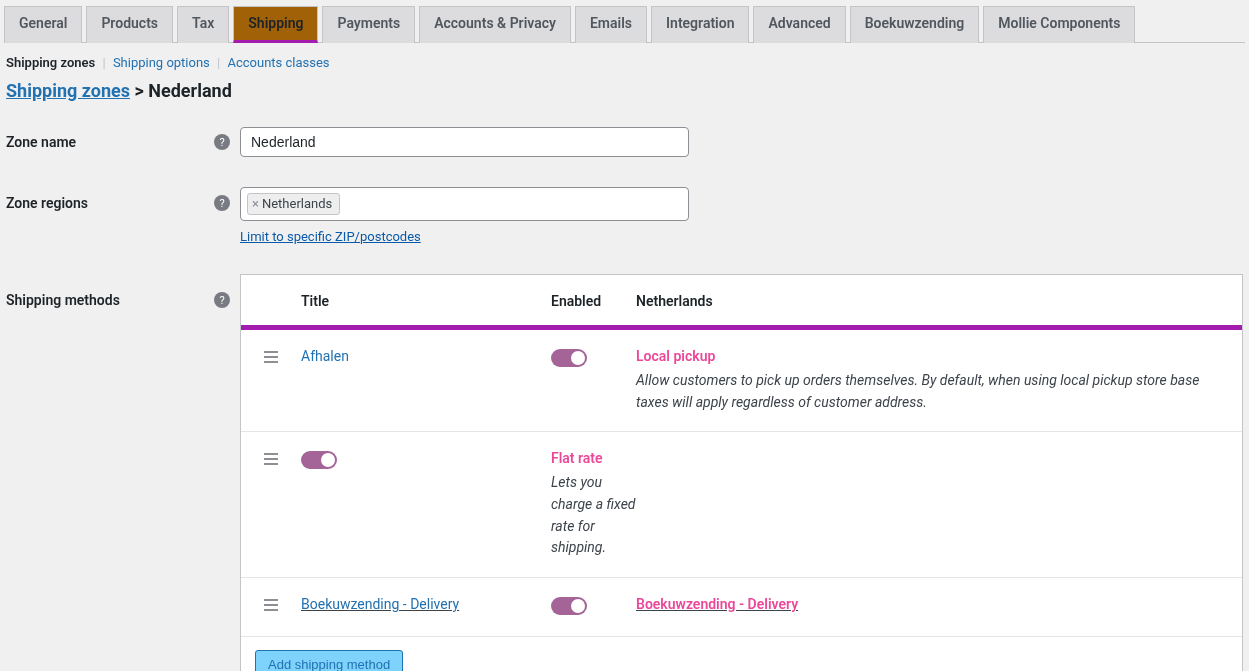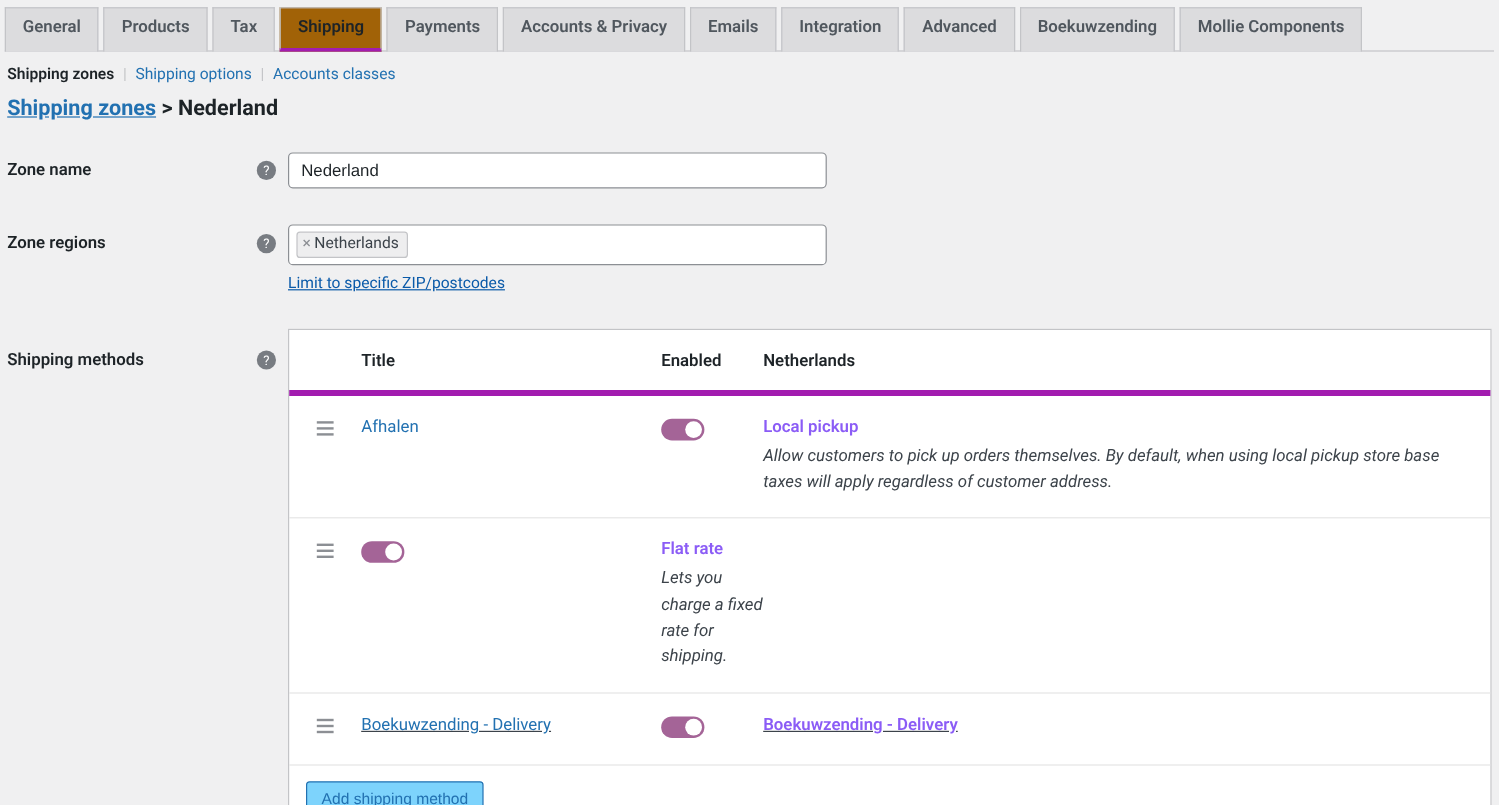--- a/index.html
+++ b/index.html
@@ -173,21 +173,21 @@
     }
     .toggle.on { background: #a46497; }
     .toggle.on::after {
       content: "";
       position: absolute;
       right: 2px; top: 2px;
       width: 14px; height: 14px;
       border-radius: 50%;
       background: #fff;
     }
-    .desc-cell .desc-title { font-weight: 600; color: #8b5cf6; margin-bottom: 6px; }
+    .desc-cell .desc-title { font-weight: 600; color: #ec4899; margin-bottom: 6px; }
     .desc-cell .desc-text { color: #3c434a; line-height: 1.55; font-style: italic; }
     .methods-footer {
       display: block;
       padding: 13px 14px;
       border-top: 0;
     }
     .add-method-btn {
       background: #7dd3fc;
       border: 1px solid #2271b1;
       border-radius: 3px;

